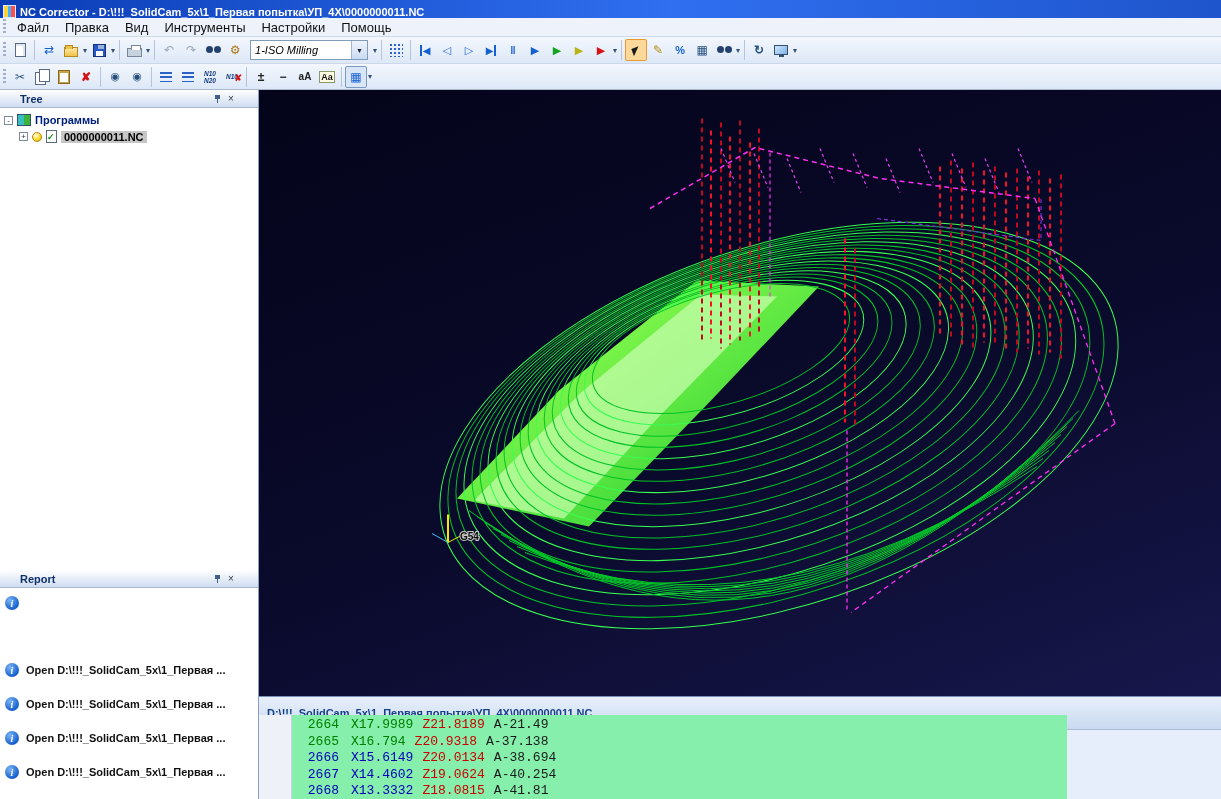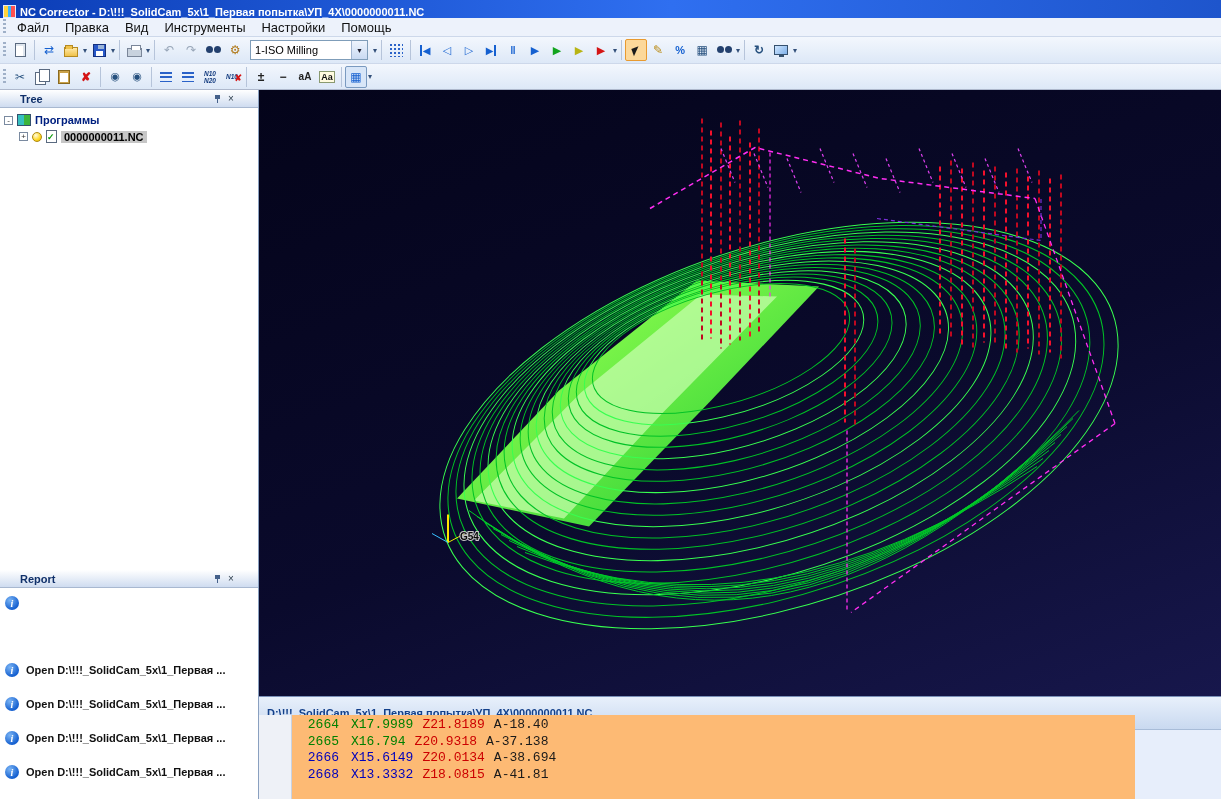--- a/index.html
+++ b/index.html
@@ -28,21 +28,21 @@
   #toolbar1 { top:37px; height:27px; border-bottom:1px solid #cdd8ea; }
   #toolbar2 { top:64px; height:26px; border-bottom:1px solid #aeb8cc; }
   .tbtn { width:22px; height:22px; display:flex; align-items:center; justify-content:center;
     border:1px solid transparent; border-radius:2px; background:transparent; position:relative; }
   .tbtn.active { background:#fcd89a; border:1px solid #e89a30; }
   .tbtn.pressed { background:#d8e6f8; border:1px solid #7a9ac0; }
   .sep { width:1px; height:20px; background:#b6c4da; margin:0 3px; }
   .mini-arrow { font-size:8px; color:#33507a; margin:0 1px; }
   .combo { width:118px; height:20px; background:#fff; border:1px solid #7f9db9; display:flex;
     align-items:center; margin:0 4px; font-size:11px; }
-  .combo-val { flex:1; padding:0 4px; white-space:nowrap; overflow:hidden; }
+  .combo-val { flex:1; padding:0 4px; white-space:nowrap; overflow:hidden;font-style:italic; }
   .combo-btn { width:16px; height:18px; background:linear-gradient(180deg,#eef4fd,#c9daf2);
     border-left:1px solid #9fb4d0; display:flex; align-items:center; justify-content:center; font-size:7px; color:#223; }
   
   .g-blue  { color:#1560d0; } .g-green { color:#12a41e; } .g-olive { color:#b8b414; }
   .g-red   { color:#d41414; } .g-gray  { color:#98a6b8; } .g-steel { color:#26507e; }
   .g-dark  { color:#222; }    .g-gear  { color:#b07818; } .g-pencil{ color:#b8860b; }
   .fs10{font-size:10px;} .fs11{font-size:11px;} .fs12{font-size:12px;} .b{font-weight:bold;}
   .cap-l { border-left:2px solid #1560d0; padding-left:1px; color:#1560d0; font-size:10px; }
   .cap-r { border-right:2px solid #1560d0; padding-right:1px; color:#1560d0; font-size:10px; }
   .rot315 { display:inline-block; transform:rotate(-20deg); font-size:10px; color:#1a1a1a; }
@@ -117,22 +117,22 @@
     font-weight:bold; white-space:nowrap; }
   
   #viewport { position:absolute; left:259px; top:90px; width:962px; height:606px;
     background:linear-gradient(160deg,#04041a 0%,#0a0a2c 55%,#17174c 100%); }
   #vp3d { width:100%; height:100%; display:block; }
   
   #code-header { position:absolute; left:259px; top:696px; width:962px; height:19px;
     background:linear-gradient(180deg,#e8f0fb,#c9d9f0); border-top:1px solid #7a90b8;
     border-bottom:1px solid #a8bcd8; display:flex; align-items:center; padding:16px 8px;
     font-size:11px; font-weight:bold; color:#13408a; white-space:nowrap; }
-  #code-area { position:absolute; left:259px; top:715px; width:876px; height:84px;
-    background:#fdba74; overflow:hidden; }
+  #code-area { position:absolute; left:259px; top:715px; width:808px; height:84px;
+    background:#86efac; overflow:hidden; }
   .code-gutter { position:absolute; left:0; top:0; width:33px; height:100%;
     background:#eef1f7; border-right:1px solid #c8d2e2; }
   .code-lines { position:absolute; left:34px; top:2px; right:0;
     font-family:"Liberation Mono", monospace; font-size:13px; line-height:16.5px; }
   .code-line { display:flex; white-space:pre; }
   .ln { width:46px; text-align:right; margin-right:12px; }
   .tok { margin-right:9px; }
 </style>
 </head>
 <body>
@@ -456,35 +456,41 @@
   <div id="code-header">
     <span>D:\!!!_SolidCam_5x\1_Первая попытка\УП_4X\0000000011.NC</span>
   </div>
   <div id="code-area">
     <div class="code-gutter"></div>
     <div class="code-lines">
       <div class="code-line">
         <span class="ln" style="color: rgb(0, 128, 0);">2664</span>
         <span class="tok" style="color: rgb(0, 128, 0);">X17.9989</span>
         <span class="tok" style="color: rgb(204, 0, 0);">Z21.8189</span>
-        <span class="tok" style="color: rgb(26, 26, 26);">A-18.40</span>
+        <span class="tok" style="color: rgb(26, 26, 26);">A-21.49</span>
       </div>
       <div class="code-line">
         <span class="ln" style="color: rgb(0, 128, 0);">2665</span>
         <span class="tok" style="color: rgb(0, 128, 0);">X16.794</span>
         <span class="tok" style="color: rgb(204, 0, 0);">Z20.9318</span>
         <span class="tok" style="color: rgb(26, 26, 26);">A-37.138</span>
       </div>
       <div class="code-line">
         <span class="ln" style="color: rgb(0, 0, 187);">2666</span>
         <span class="tok" style="color: rgb(0, 0, 187);">X15.6149</span>
         <span class="tok" style="color: rgb(204, 0, 0); text-align: center;">Z20.0134</span>
         <span class="tok" style="color: rgb(26, 26, 26);">A-38.694</span>
       </div>
       <div class="code-line">
+        <span class="ln" style="color: rgb(0, 0, 187);">2667</span>
+        <span class="tok" style="color: rgb(0, 0, 187);">X14.4602</span>
+        <span class="tok" style="color: rgb(204, 0, 0);">Z19.0624</span>
+        <span class="tok" style="color: rgb(26, 26, 26);">A-40.254</span>
+      </div>
+      <div class="code-line">
         <span class="ln" style="color: rgb(0, 0, 187);">2668</span>
         <span class="tok" style="color: rgb(0, 0, 187);">X13.3332</span>
         <span class="tok" style="color: rgb(204, 0, 0);">Z18.0815</span>
         <span class="tok" style="color: rgb(26, 26, 26);">A-41.81</span>
       </div>
     </div>
   </div>
 
 </div>
 

